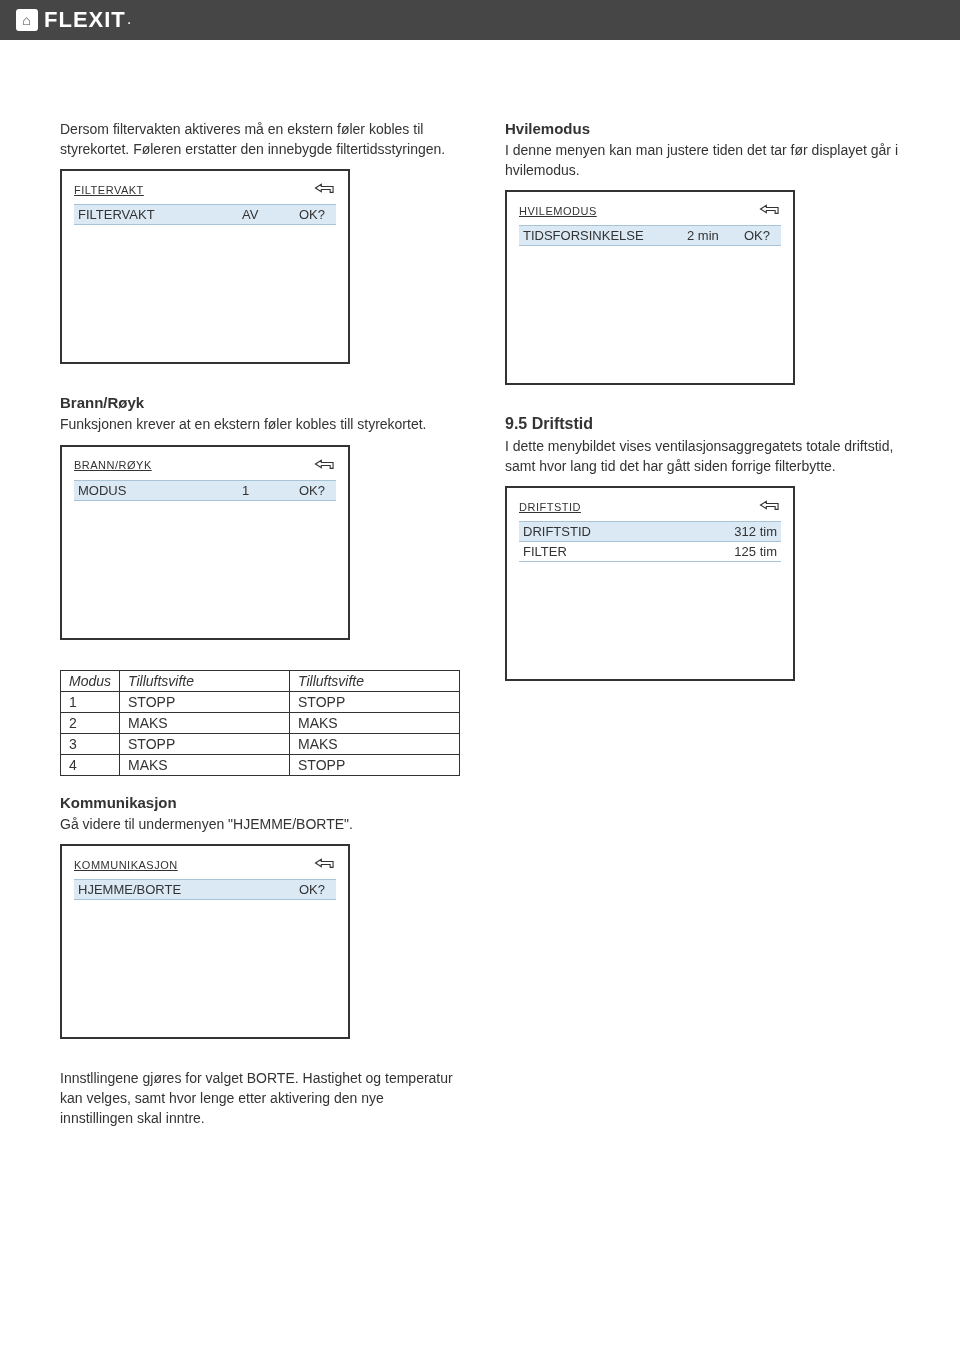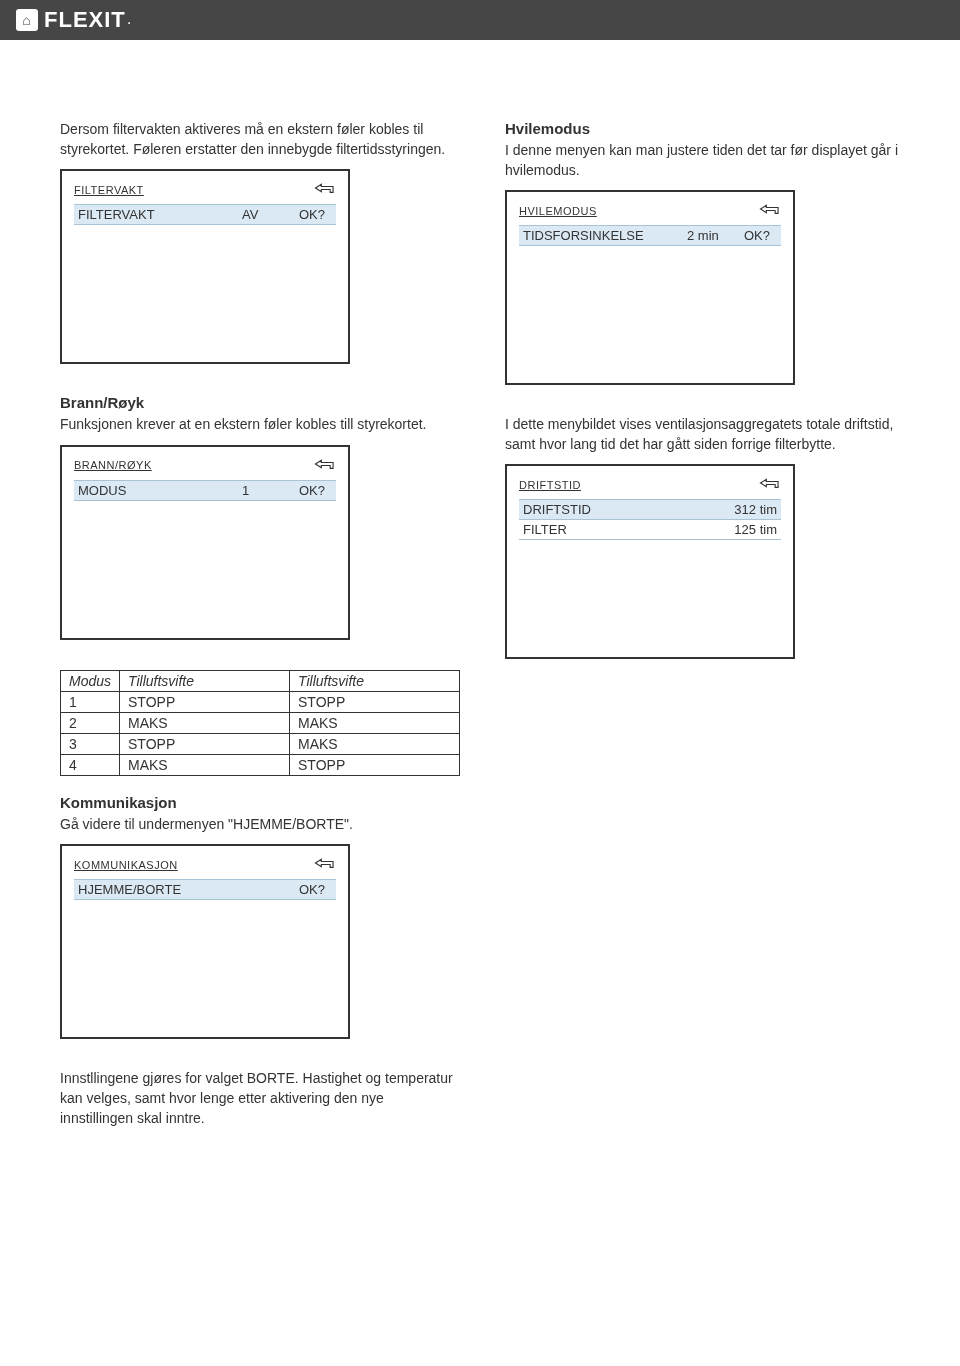--- a/index.html
+++ b/index.html
@@ -171,20 +171,21 @@
               </svg>
           </span>
         </div>
         <div class="panel-row">
           <span class="c1">TIDSFORSINKELSE</span>
           <span class="c2">2 min</span>
           <span class="c3">OK?</span>
         </div>
       </div>
 
+      <div class="h2 mt20">9.5  Driftstid</div>
       <p>I dette menybildet vises ventilasjonsaggregatets totale driftstid, samt hvor lang tid det har gått siden forrige filterbytte.</p>
 
       <div class="panel">
         <div class="panel-title-row">
           <span class="panel-title">DRIFTSTID</span>
           <span class="back-arrow">
             <svg viewBox="0 0 30 16">
                 <path d="M2 8 L10 3 L10 6 L26 6 L26 14 L22 14 L22 10 L10 10 L10 13 Z" fill="none" stroke="#333" stroke-width="1.5"></path>
               </svg>
           </span>

